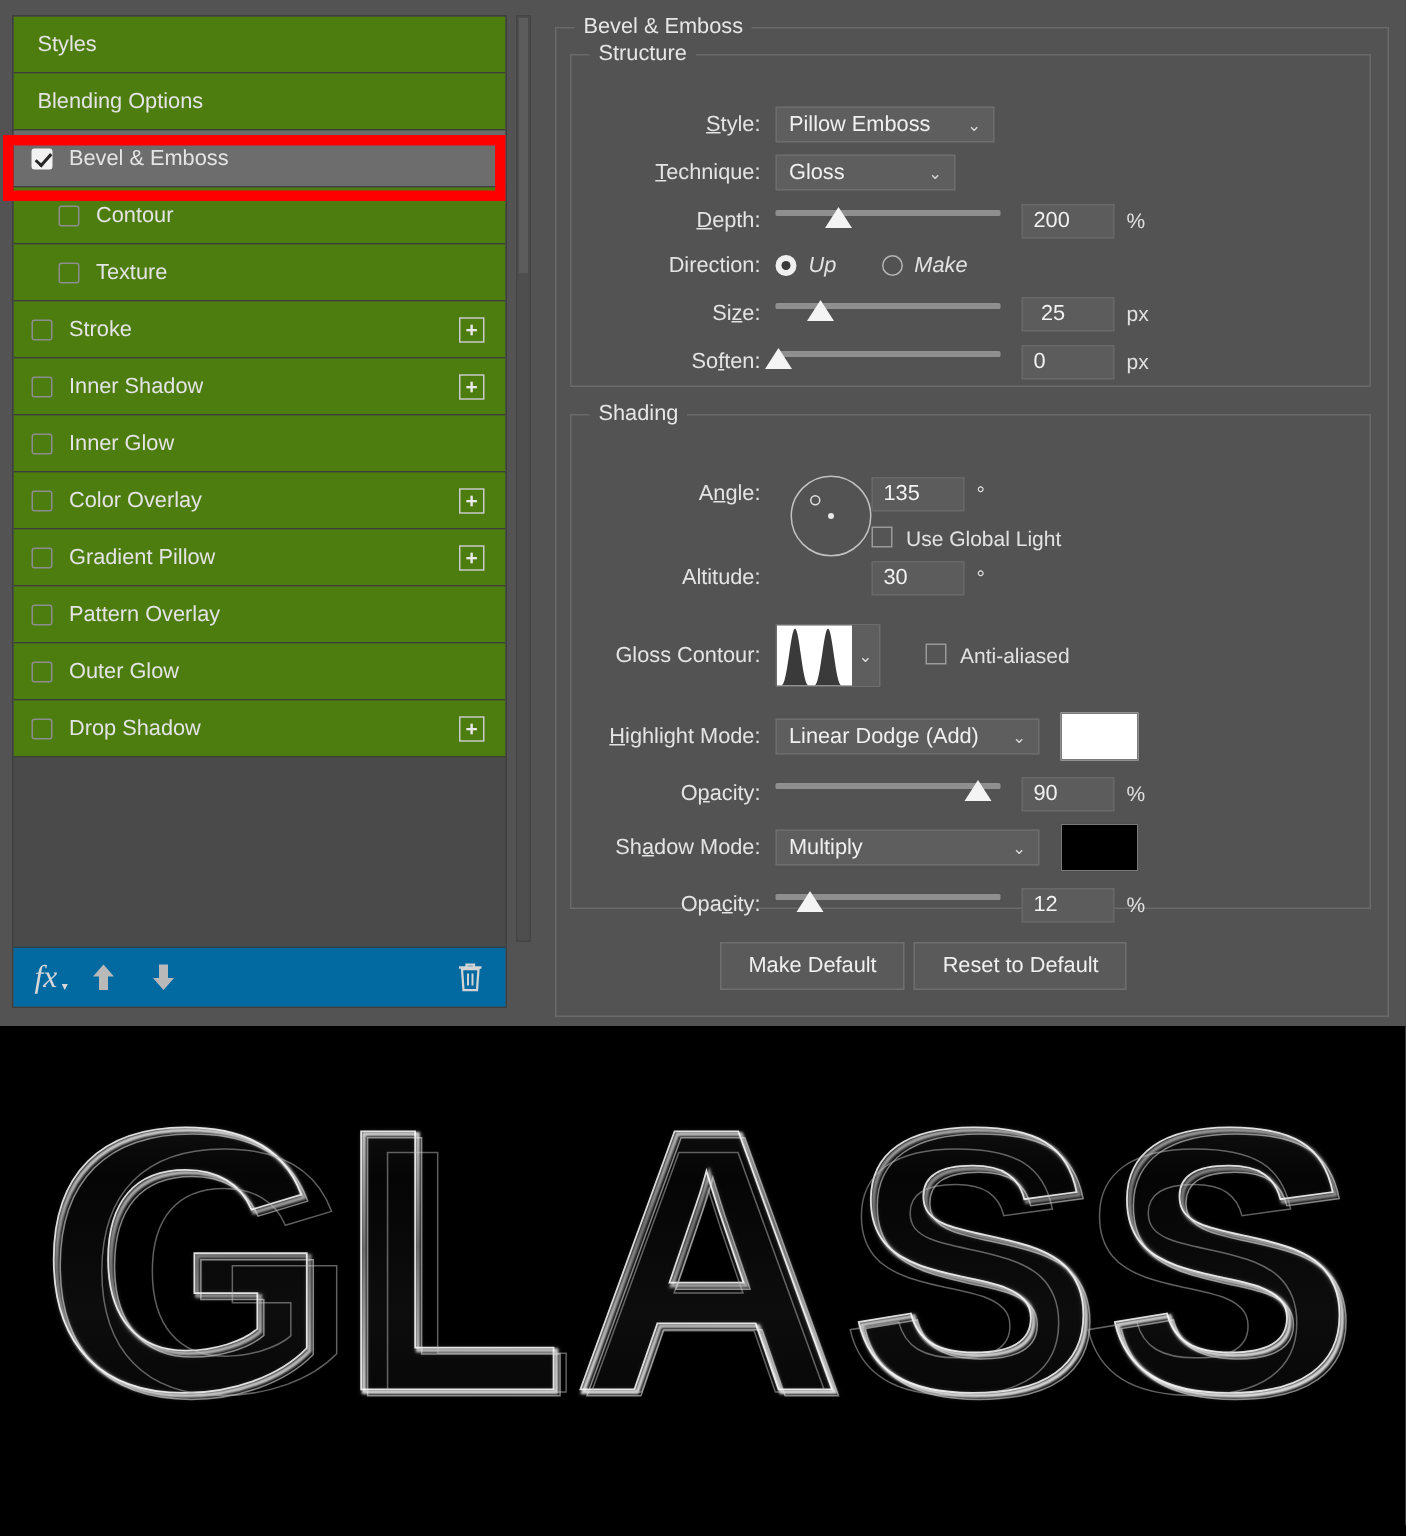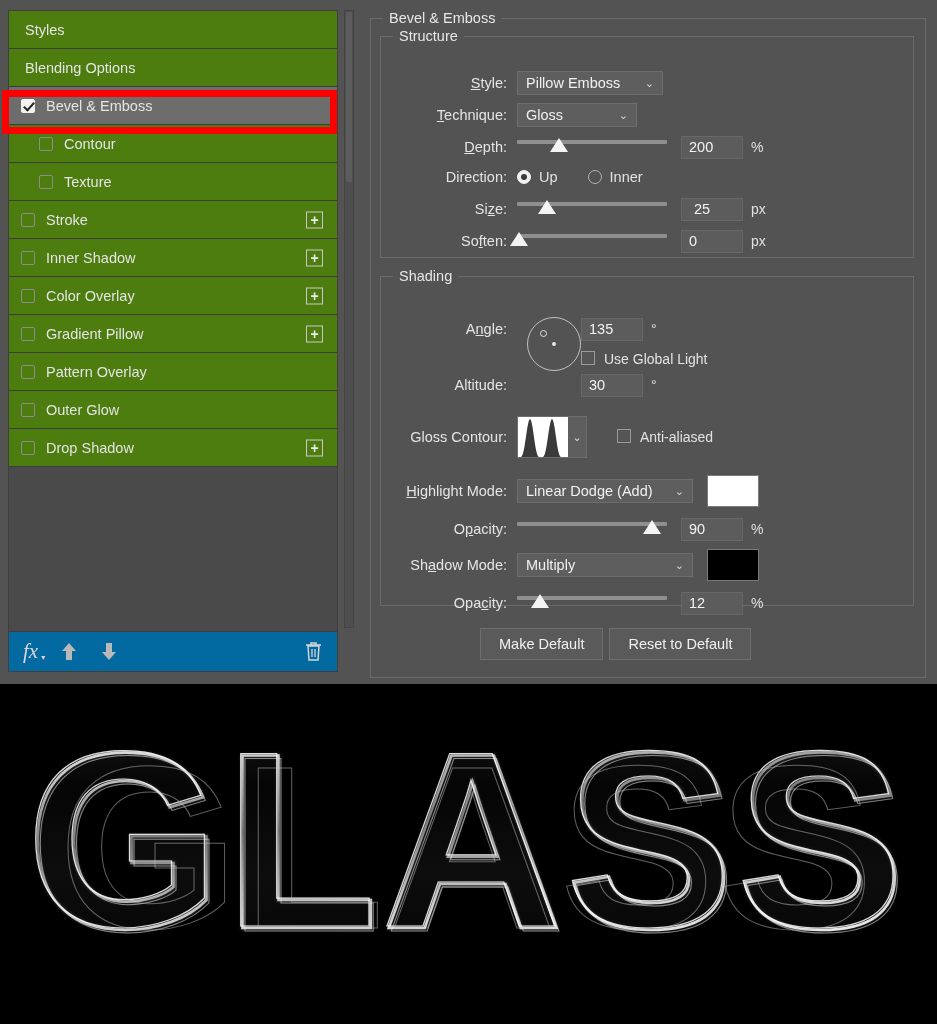--- a/index.html
+++ b/index.html
@@ -169,21 +169,21 @@
   .slider .knob {
     position:absolute; top:2px;
     width:0; height:0;
     border-left:9px solid transparent;
     border-right:9px solid transparent;
     border-bottom:14px solid #f4f4f4;
     transform:translateX(-9px);
   }
 
   
-  .radio-wrap { display:flex; align-items:center; margin-right:30px; }
+  .radio-wrap { display:flex; align-items:center; margin-right:30px;font-style:italic; }
   .radio {
     width:14px; height:14px; border-radius:50%;
     border:1px solid #b4b4b4; background:#525252;
     margin-right:8px; position:relative;
   }
   .radio.on { background:#f0f0f0; border-color:#f0f0f0; }
   .radio.on:after {
     content:""; position:absolute; left:3px; top:3px;
     width:6px; height:6px; border-radius:50%; background:#3a3a3a;
   }
@@ -270,20 +270,24 @@
         </div>
         <div class="srow">
           <span class="cb"></span>
           <span class="lbl">Stroke</span>
           <span class="plusbtn">+</span>
         </div>
         <div class="srow">
           <span class="cb"></span>
           <span class="lbl">Inner Shadow</span>
           <span class="plusbtn">+</span>
+        </div>
+        <div class="srow">
+          <span class="cb"></span>
+          <span class="lbl">Inner Glow</span>
         </div>
         <div class="srow">
           <span class="cb"></span>
           <span class="lbl">Color Overlay</span>
           <span class="plusbtn">+</span>
         </div>
         <div class="srow">
           <span class="cb"></span>
           <span class="lbl">Gradient Pillow</span>
           <span class="plusbtn">+</span>
@@ -373,21 +377,21 @@
       </div>
 
       <div class="frow" style="left:18px; top:128px;">
         <div class="flabel">Direction:</div>
         <div class="radio-wrap">
           <span class="radio on"></span>
           <span class="radio-lbl">Up</span>
         </div>
         <div class="radio-wrap">
           <span class="radio"></span>
-          <span class="radio-lbl">Inner</span>
+          <span class="radio-lbl">Make</span>
         </div>
       </div>
 
       <div class="frow" style="left:18px; top:160px;">
         <div class="flabel">Si<u>z</u>e:</div>
         <div class="slider">
           <div class="track"></div>
           <div class="knob" id="knob-size" style="left: 30px;"></div>
         </div>
         <div class="numbox" style="margin-left:14px;padding-left:12px;">25</div>

